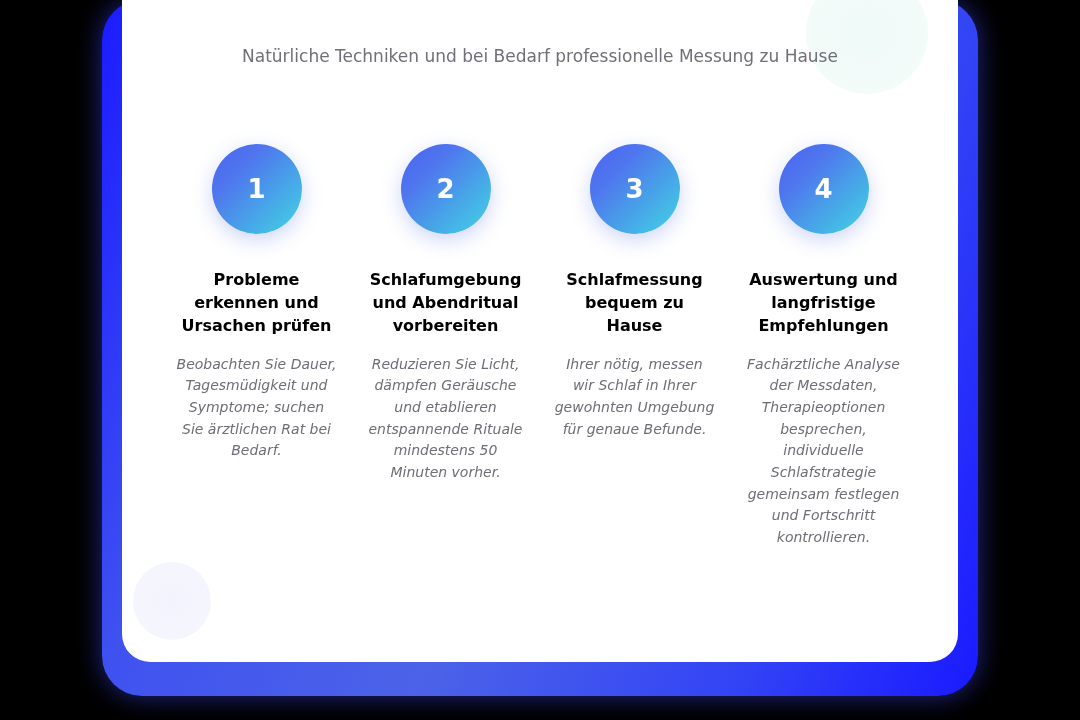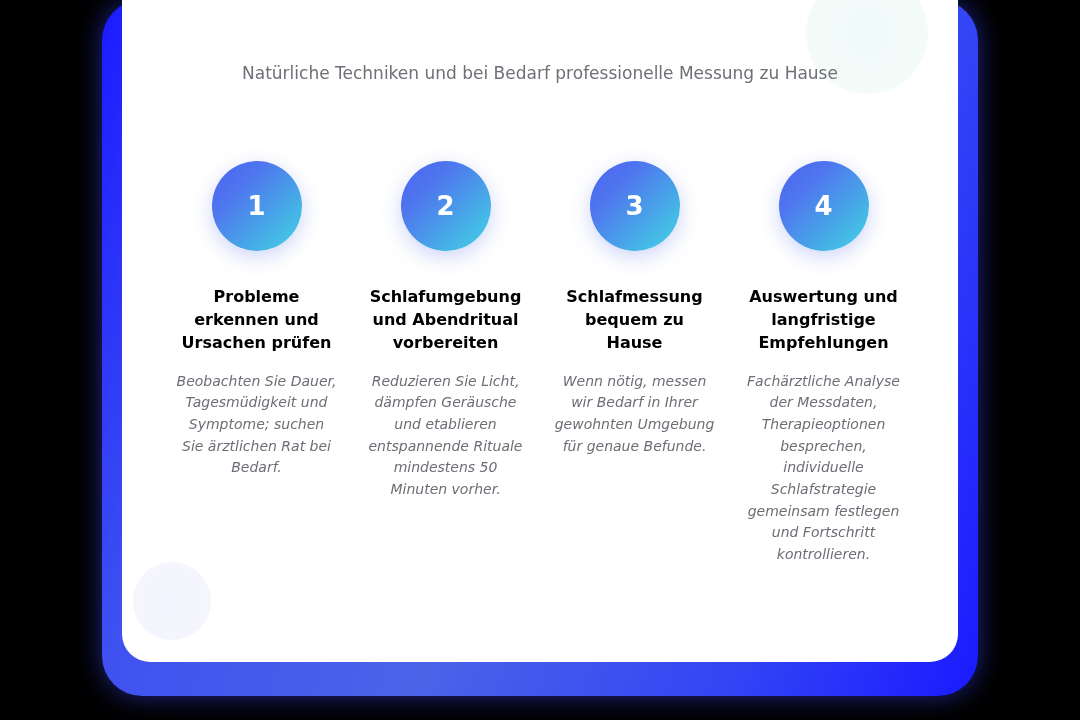--- a/index.html
+++ b/index.html
@@ -66,21 +66,20 @@
   #page-title {
     text-align: center;
     font-size: 31px;
     font-weight: bold;
     color: #230f8f;
     letter-spacing: -0.2px;
     line-height: 1.18;
   }
 
   #page-subtitle {
-    margin-top: 17px;
     text-align: center;
     font-size: 17px;
     color: #6f6f77;
     font-weight: normal;
   }
 
   #steps-row {
     margin-top: 78px;
     display: flex;
     justify-content: center;
@@ -154,21 +153,21 @@
 
         <div class="step">
           <div class="step-badge">2</div>
           <div class="step-title">Schlafumgebung und Abendritual vorbereiten</div>
           <div class="step-desc">Reduzieren Sie Licht, dämpfen Geräusche und etablieren entspannende Rituale mindestens 50 Minuten vorher.</div>
         </div>
 
         <div class="step">
           <div class="step-badge">3</div>
           <div class="step-title">Schlafmessung bequem zu Hause</div>
-          <div class="step-desc">Wenn nötig, messen wir Bedarf in Ihrer gewohnten Umgebung für genaue Befunde.</div>
+          <div class="step-desc">Ihrer nötig, messen wir Schlaf in Ihrer gewohnten Umgebung für genaue Befunde.</div>
         </div>
 
         <div class="step">
           <div class="step-badge">4</div>
           <div class="step-title">Auswertung und langfristige Empfehlungen</div>
           <div class="step-desc">Fachärztliche Analyse der Messdaten, Therapieoptionen besprechen, individuelle Schlafstrategie gemeinsam festlegen und Fortschritt kontrollieren.</div>
         </div>
 
       </div>
     </div>

